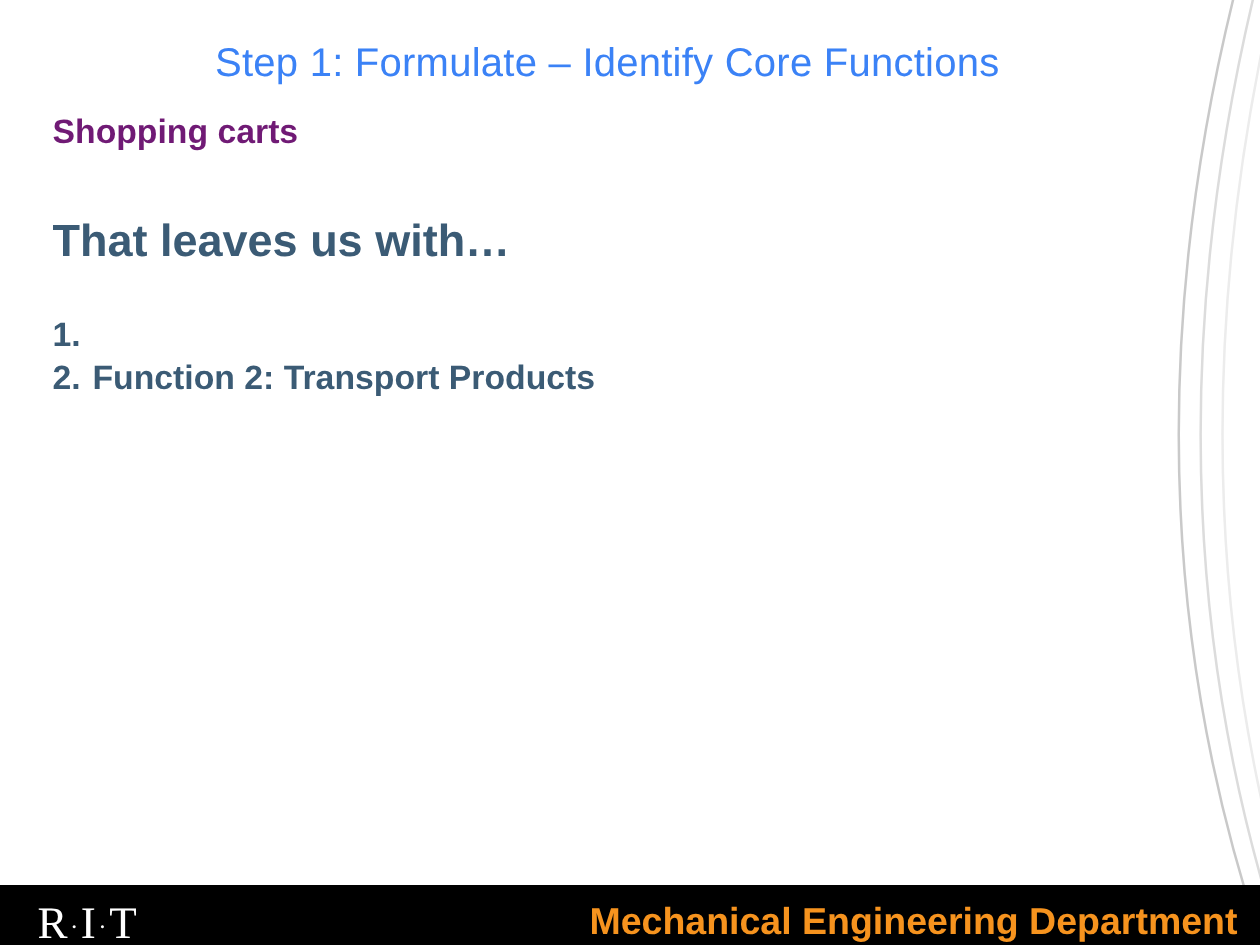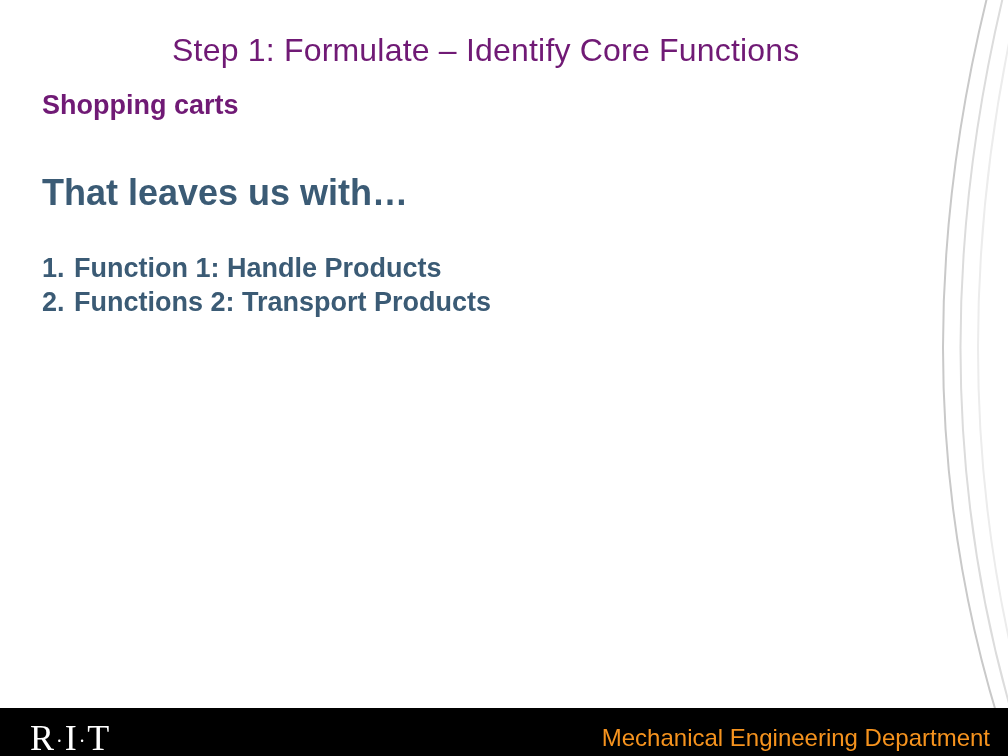--- a/index.html
+++ b/index.html
@@ -14,21 +14,21 @@
       width: 1008px;
       height: 756px;
       background: #ffffff;
     }
     .title {
       position: absolute;
       top: 32px;
       left: 172px;
       font-size: 32px;
       font-weight: 400;
-      color: #701a75;
+      color: #3b82f6;
       letter-spacing: 0.2px;
     }
     .subtitle {
       position: absolute;
       top: 90px;
       left: 42px;
       font-size: 27px;
       font-weight: 700;
       color: #701a75;
     }
@@ -78,22 +78,22 @@
       letter-spacing: 1px;
     }
     .logo .dot {
       position: relative;
       top: -2px;
       font-size: 20px;
       padding: 0 1px;
     }
     .dept {
       color: #f6931e;
-      font-size: 24px;
-      font-weight: 400;
+      font-size: 30px;
+      font-weight: 700;
     }
     .curve-decor {
       position: absolute;
       right: -60px;
       top: -80px;
       width: 220px;
       height: 880px;
       pointer-events: none;
     }
   </style>
@@ -104,25 +104,24 @@
 
   <div class="title">Step 1: Formulate – Identify Core Functions</div>
 
   <div class="subtitle">Shopping carts</div>
 
   <div class="lead">That leaves us with…</div>
 
   <div class="list">
     <div class="list-row">
       <span class="list-num">1.</span>
-      <span class="list-text">Function 1: Handle Products</span>
     </div>
     <div class="list-row">
       <span class="list-num">2.</span>
-      <span class="list-text">Functions 2: Transport Products</span>
+      <span class="list-text">Function 2: Transport Products</span>
     </div>
   </div>
 
   <svg class="curve-decor" viewBox="0 0 220 880" preserveAspectRatio="none">
     <path d="M 160 0 Q 30 440 160 830" stroke="#c9c9c9" stroke-width="2" fill="none"></path>
     <path d="M 175 0 Q 50 440 175 830" stroke="#dcdcdc" stroke-width="2" fill="none"></path>
     <path d="M 190 0 Q 70 440 190 830" stroke="#ececec" stroke-width="2" fill="none"></path>
   </svg>
 
   <div class="footer-bar">

